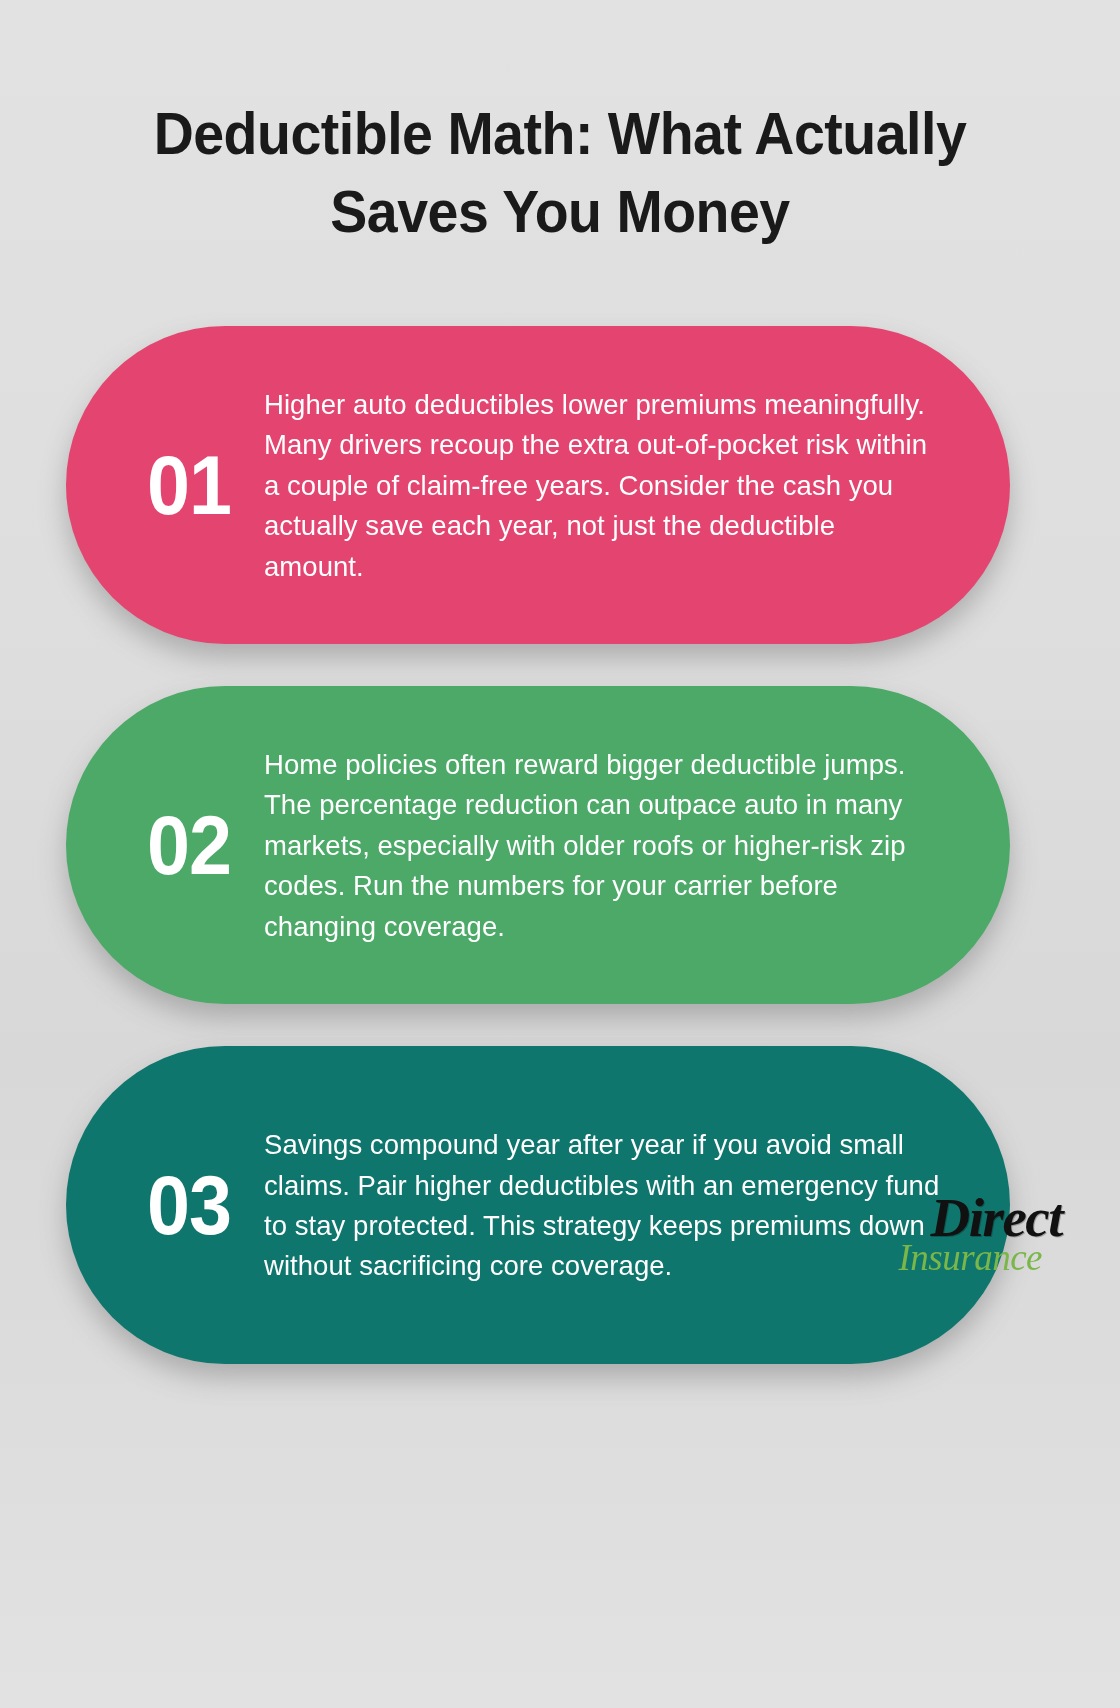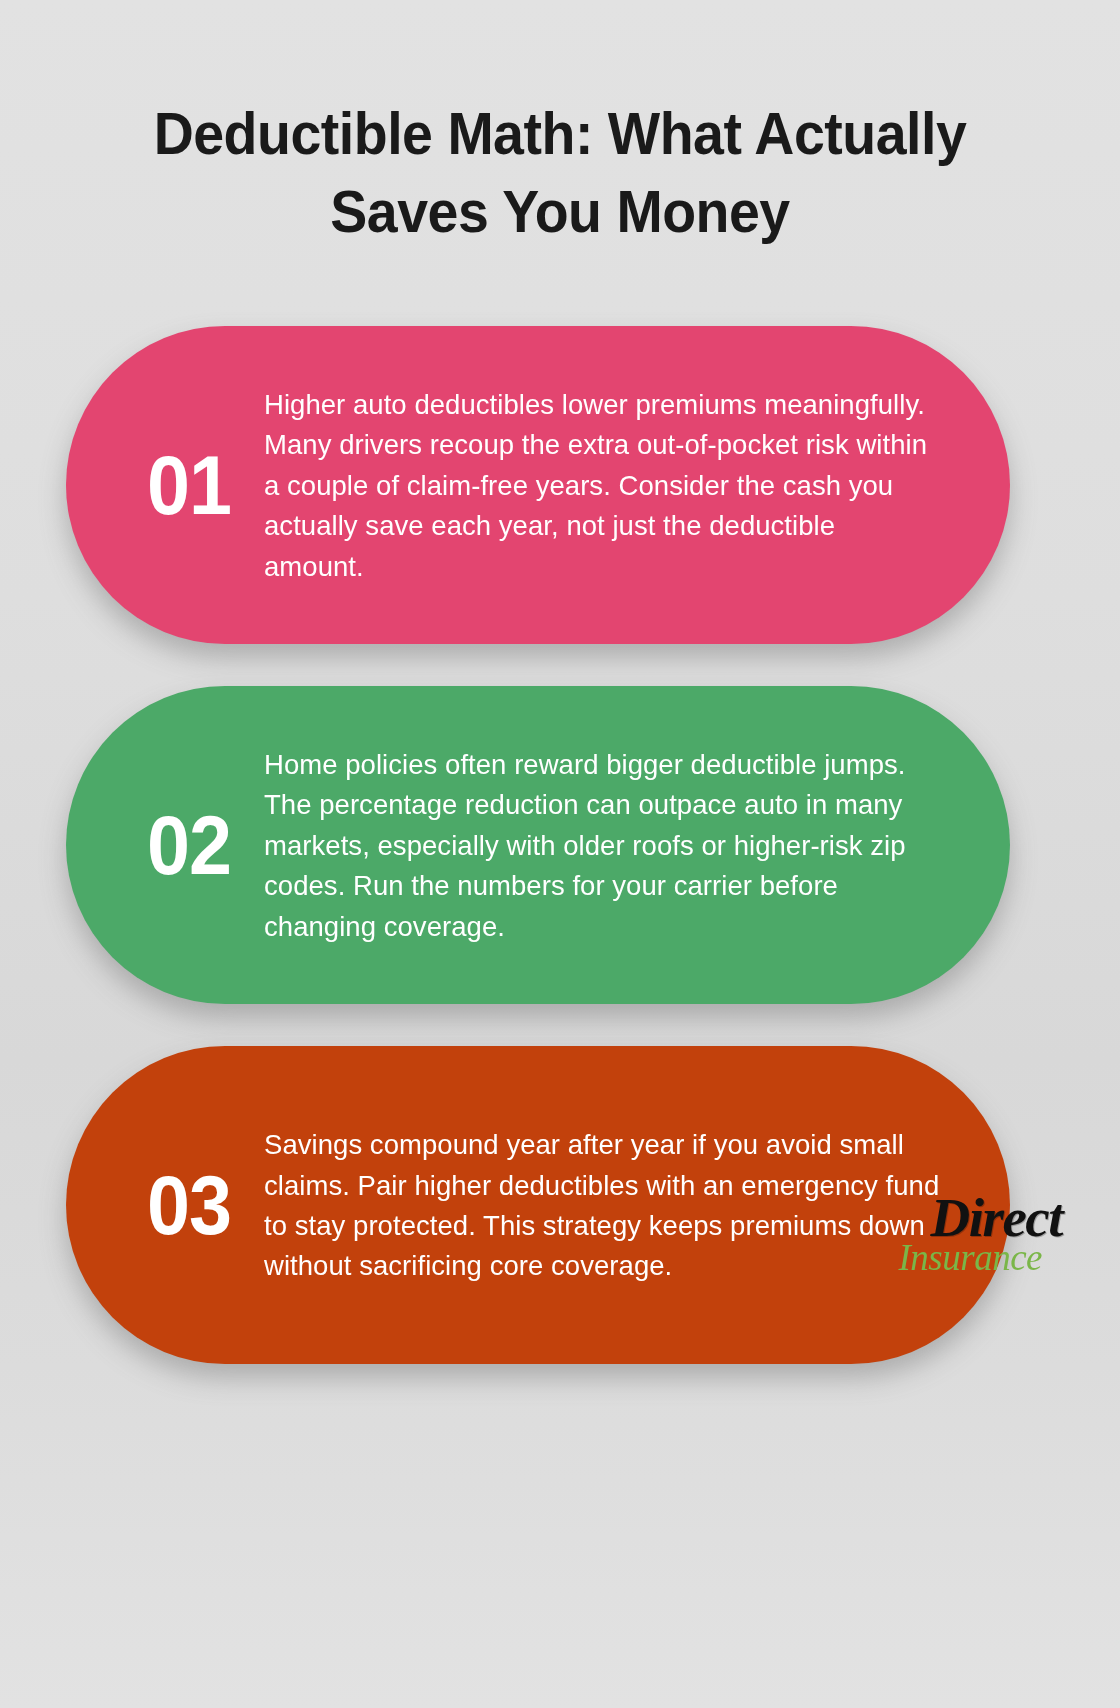--- a/index.html
+++ b/index.html
@@ -151,21 +151,21 @@
     <div class="card card-1" style="background: rgb(227, 69, 112);">
       <div class="card-number">01</div>
       <div class="card-text">Higher auto deductibles lower premiums meaningfully. Many drivers recoup the extra out-of-pocket risk within a couple of claim-free years. Consider the cash you actually save each year, not just the deductible amount.</div>
     </div>
 
     <div class="card card-2" style="background: rgb(76, 169, 104);">
       <div class="card-number">02</div>
       <div class="card-text">Home policies often reward bigger deductible jumps. The percentage reduction can outpace auto in many markets, especially with older roofs or higher-risk zip codes. Run the numbers for your carrier before changing coverage.</div>
     </div>
 
-    <div class="card card-3" style="background: #c2410c;">
+    <div class="card card-3" style="background: #0f766e;">
       <div class="card-number">03</div>
       <div class="card-text">Savings compound year after year if you avoid small claims. Pair higher deductibles with an emergency fund to stay protected. This strategy keeps premiums down without sacrificing core coverage.</div>
     </div>
 
   </div>
 
   <div class="logo">
     <span class="logo-direct" style="color: rgb(17, 17, 17);">Direct</span>
     <span class="logo-insurance" style="color: rgb(122, 182, 72);">Insurance</span>
   </div>

